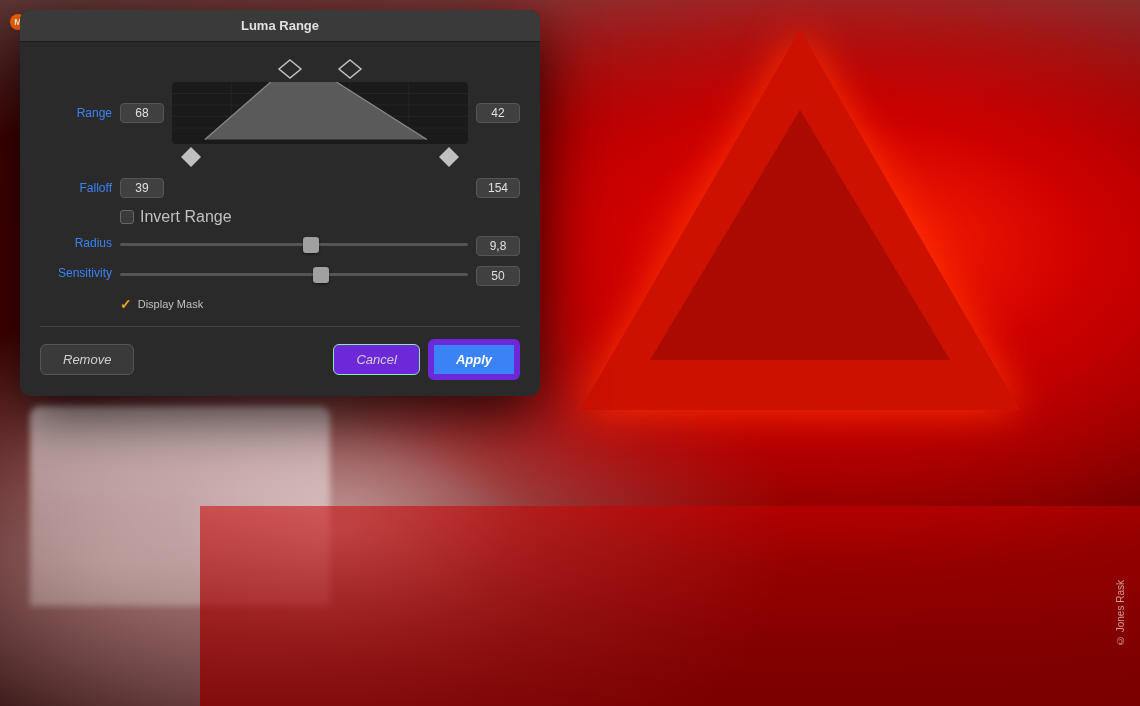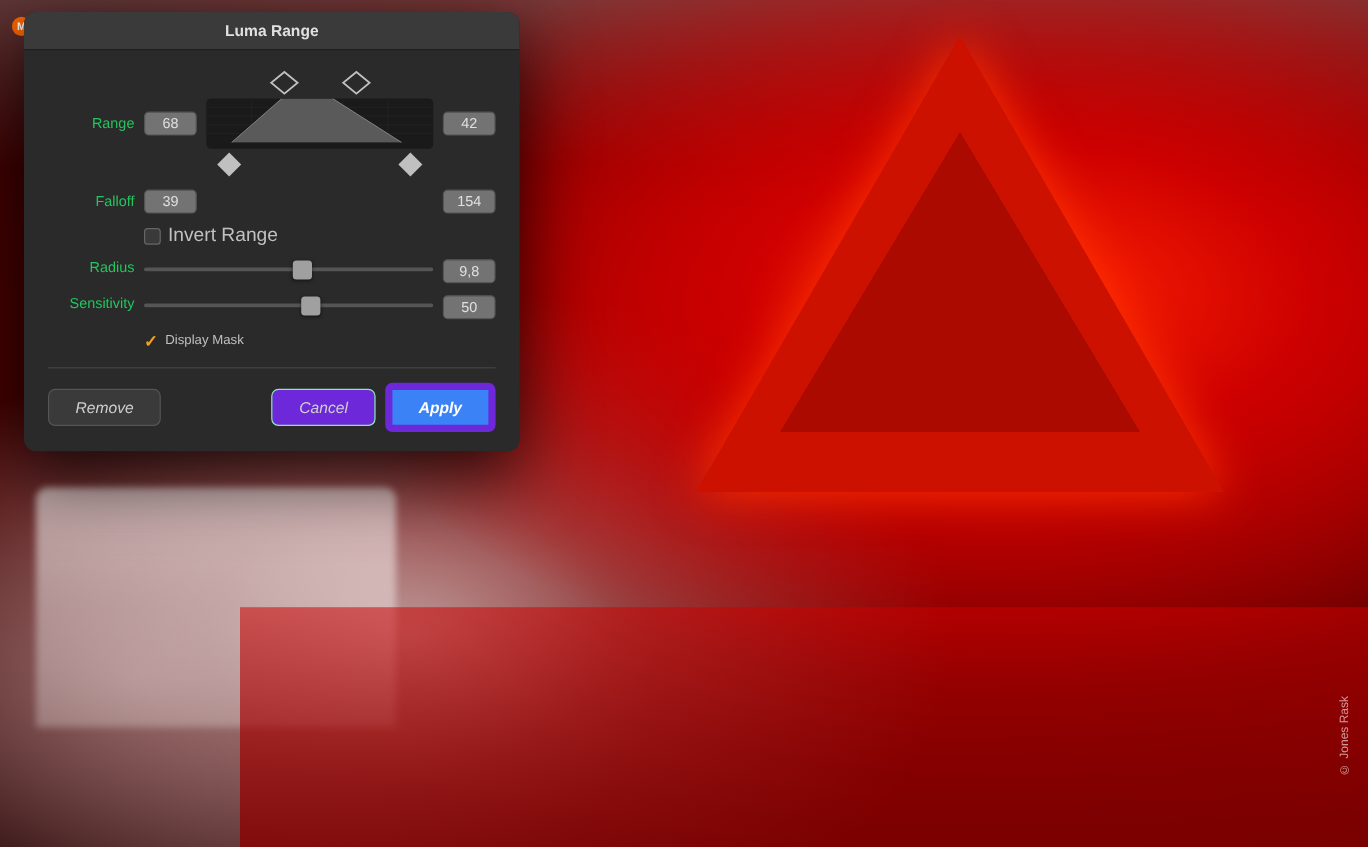--- a/index.html
+++ b/index.html
@@ -115,21 +115,21 @@
       writing-mode: vertical-rl;
       transform: rotate(180deg);
       z-index: 5;
     }
 
     
     .dialog {
       position: absolute;
       top: 10px;
       left: 20px;
-      width: 413px;
+      width: 520px;
       background: #2a2a2a;
       border-radius: 10px;
       box-shadow: 0 20px 60px rgba(0,0,0,0.8);
       z-index: 10;
       overflow: hidden;
     }
 
     .dialog-titlebar {
       background: #3a3a3a;
       padding: 8px 16px;
@@ -146,29 +146,29 @@
 
     
     .row {
       display: flex;
       align-items: center;
       margin-bottom: 10px;
       gap: 8px;
     }
 
     .row-label {
-      color: #22c55e;
+      color: #3b82f6;
       font-size: 12px;
       width: 72px;
       text-align: right;
       flex-shrink: 0;
     }
 
     .value-box {
-      background: #737373;
+      background: #404040;
       border: 1px solid #555;
       border-radius: 4px;
       color: #e0e0e0;
       font-size: 12px;
       padding: 2px 8px;
       min-width: 44px;
       text-align: center;
     }
 
     .spacer { flex: 1; }

